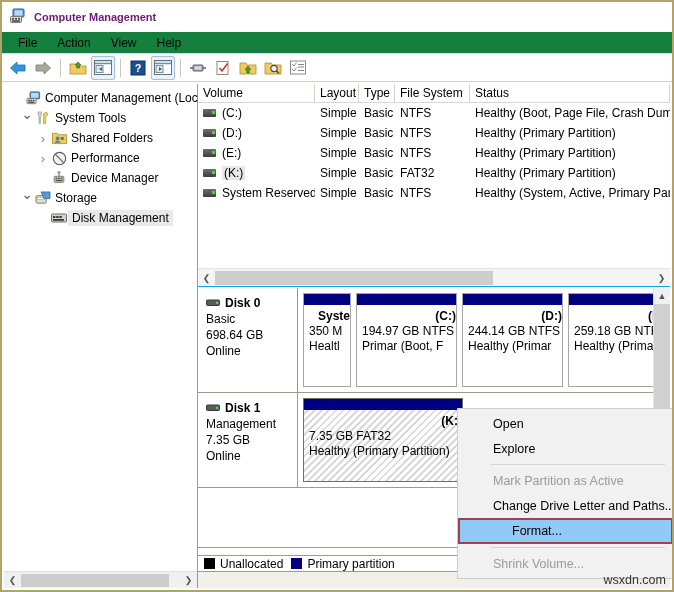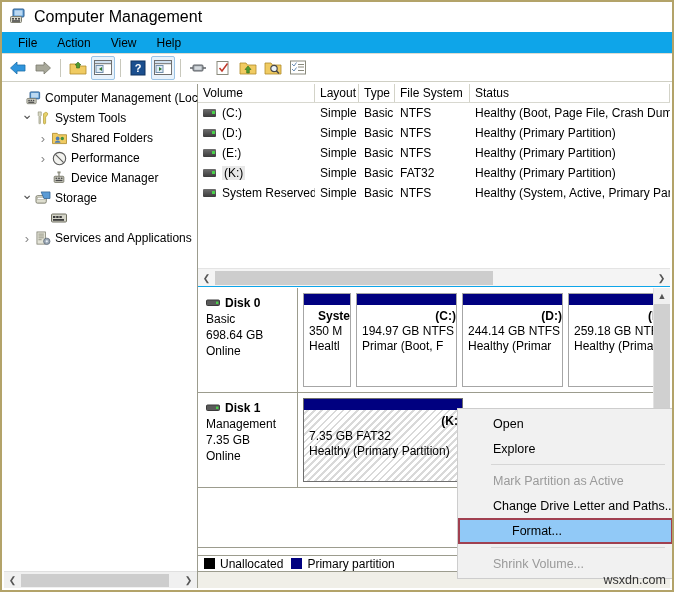--- a/index.html
+++ b/index.html
@@ -25,26 +25,26 @@
 
   
   .titlebar {
     height: 30px;
     background: #ffffff;
     display: flex;
     align-items: center;
     padding-left: 8px;
     gap: 8px;
   }
-  .title-text { font-size: 16px; color: #000000; }
+  .title-text { font-size: 11px; color: #701a75; font-weight: bold; }
 
   
   .menubar {
     height: 22px;
-    background: #0ea5e9;
+    background: #15803d;
     display: flex;
     align-items: center;
     padding-left: 6px;
     border-bottom: 1px solid #dcdcd2;
   }
   .menu-item {
     padding: 2px 10px;
     font-size: 12px;
     color: #000;
     cursor: default;
@@ -490,34 +490,23 @@
           <span class="chev"></span>
           <span class="ticon">
             <svg width="16" height="12" viewBox="0 0 16 12">
               <rect x="0.5" y="2" width="15" height="8" rx="1" fill="#d4d4c8" stroke="#6f6f60"></rect>
               <rect x="2" y="4" width="2.4" height="2" fill="#3a3a3a"></rect>
               <rect x="5.2" y="4" width="2.4" height="2" fill="#3a3a3a"></rect>
               <rect x="8.4" y="4" width="2.4" height="2" fill="#3a3a3a"></rect>
               <rect x="2" y="7" width="11" height="1.8" fill="#3a3a3a"></rect>
             </svg>
           </span>
-        </div>
-
-        <div class="tnode" style="padding-left:16px">
-          <span class="chev right"></span>
-          <span class="ticon">
-            <svg width="15" height="15" viewBox="0 0 16 16">
-              <rect x="1" y="1" width="9" height="13" fill="#e4e4d8" stroke="#7a7a6a" stroke-width="0.8"></rect>
-              <path d="M2.6 3.3 H8.4 M2.6 5.3 H8.4 M2.6 7.3 H8.4 M2.6 9.3 H6" stroke="#8a8a78" stroke-width="0.9"></path>
-              <circle cx="11.5" cy="11" r="3.4" fill="#9aa7b5" stroke="#5a6672" stroke-width="0.8"></circle>
-              <circle cx="11.5" cy="11" r="1.2" fill="#e8eef4"></circle>
-            </svg>
-          </span>
-          <span class="tlabel">Services and Applications</span>
-        </div>
+          <span class="tlabel">Disk Management</span>
+        </div>
+
 
       </div>
 
       <div class="tree-scroll">
         <div class="hsb-arrow">❮</div>
         <div class="hsb-thumb-l" style="width:148px"></div>
         <div style="flex:1"></div>
         <div class="hsb-arrow">❯</div>
       </div>
     </div>

